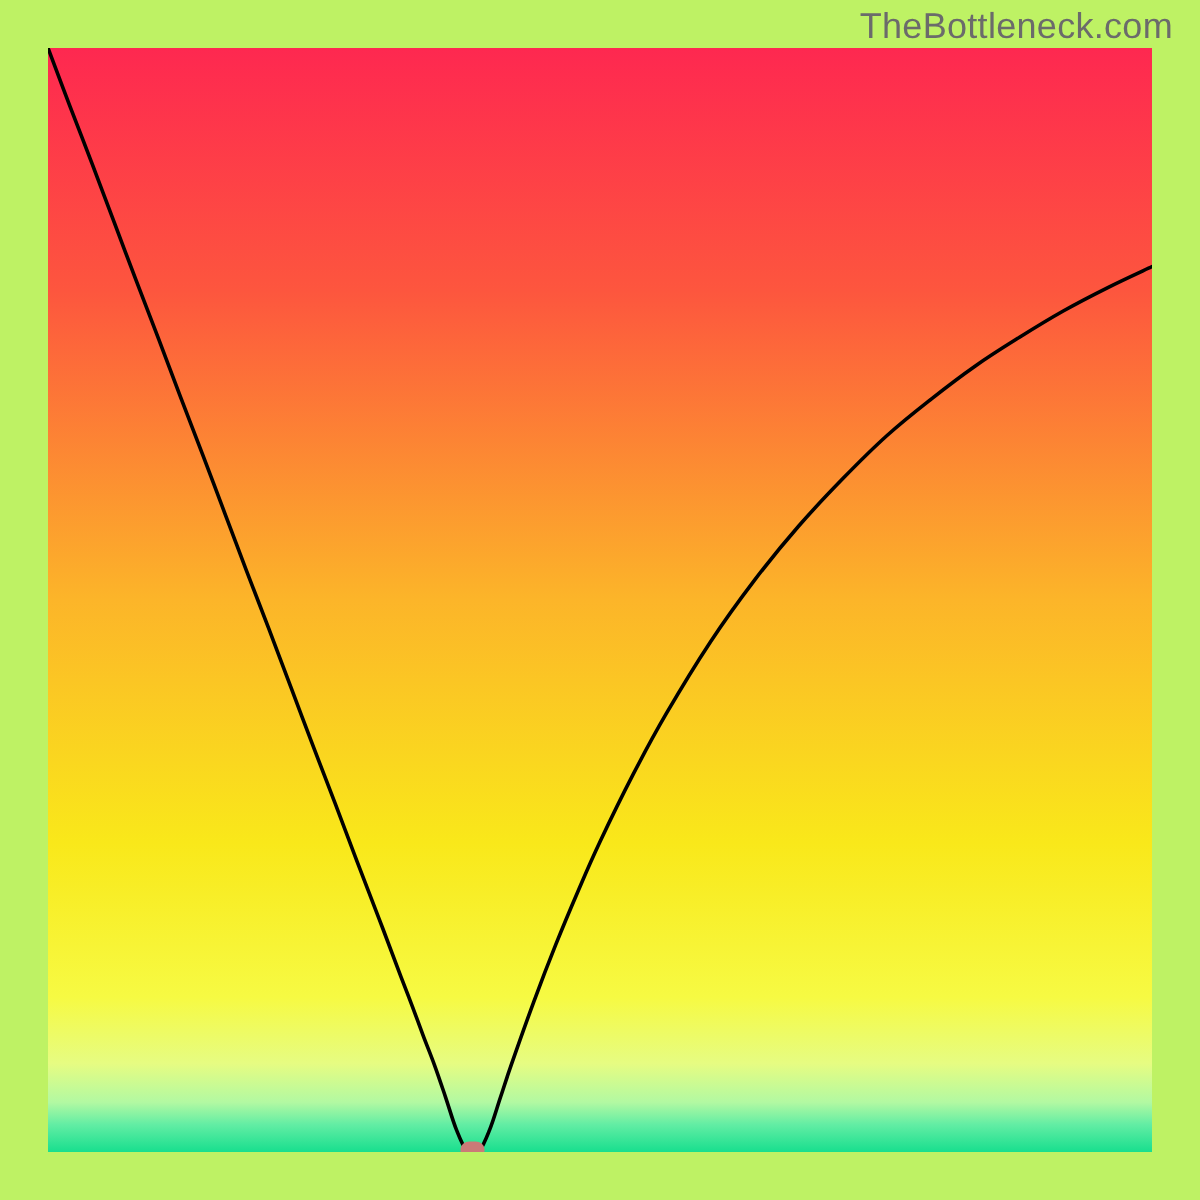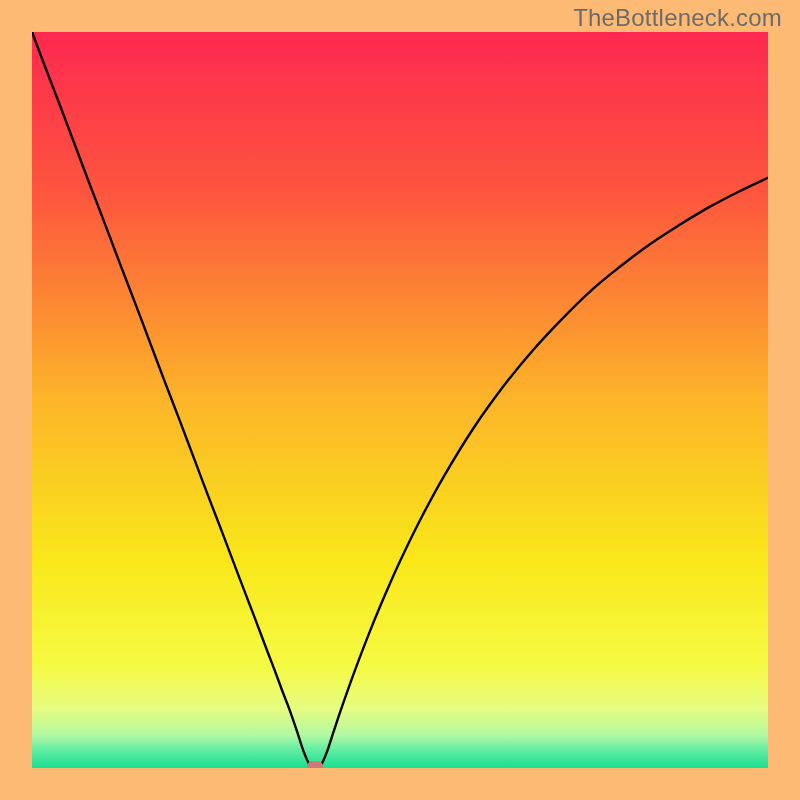--- a/index.html
+++ b/index.html
@@ -9,21 +9,21 @@
     height: 800px;
     background: #000;
     overflow: hidden;
   }
   .frame {
     position: absolute;
     left: 0;
     top: 0;
     width: 800px;
     height: 800px;
-    background: #fdba74;
+    background: #bef264;
   }
   .plot {
     position: absolute;
     left: 32px;
     top: 32px;
     width: 736px;
     height: 736px;
     overflow: hidden;
   }
   .watermark {

